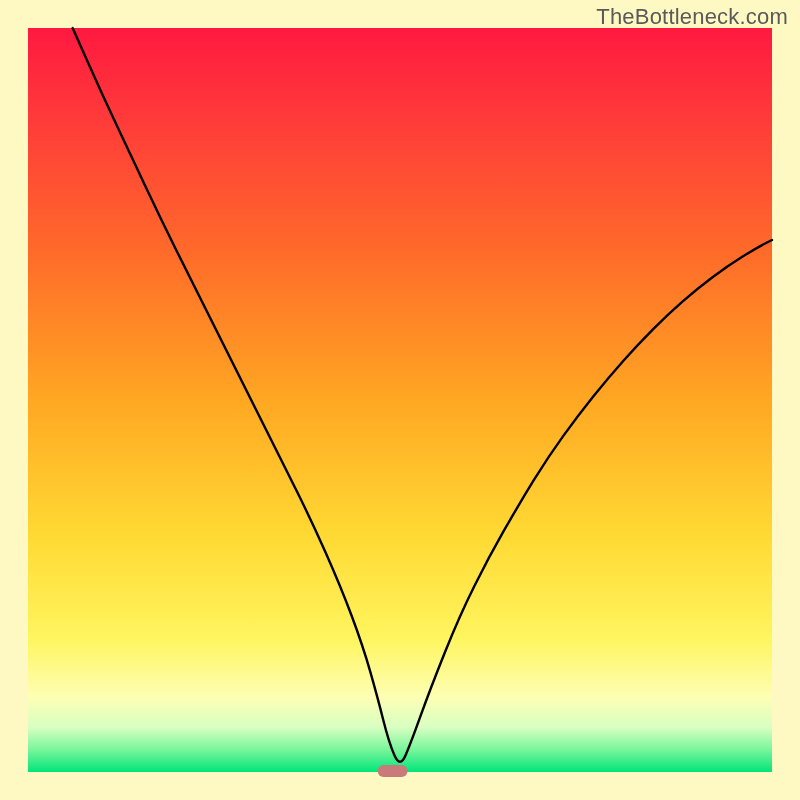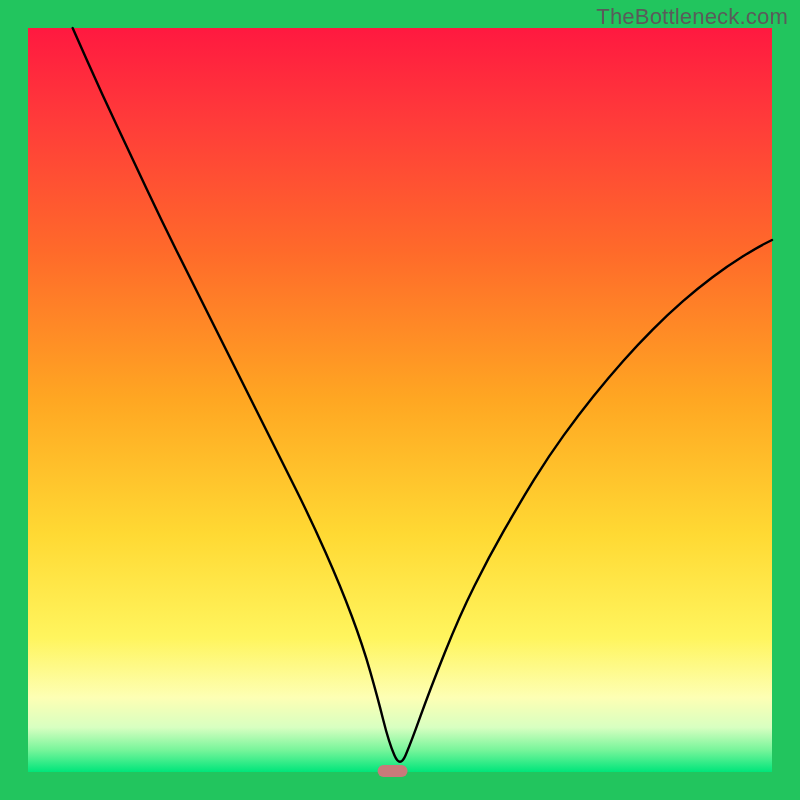--- a/index.html
+++ b/index.html
@@ -8,21 +8,21 @@
     width: 800px;
     height: 800px;
     overflow: hidden;
     background: #000;
     font-family: Arial, Helvetica, sans-serif;
   }
   .frame {
     position: relative;
     width: 800px;
     height: 800px;
-    background: #22c55e;
+    background: #fef9c3;
   }
   .watermark {
     position: absolute;
     top: 4px;
     right: 12px;
     color: #5a5a5a;
     font-size: 22px;
     letter-spacing: 0.2px;
     z-index: 10;
   }

